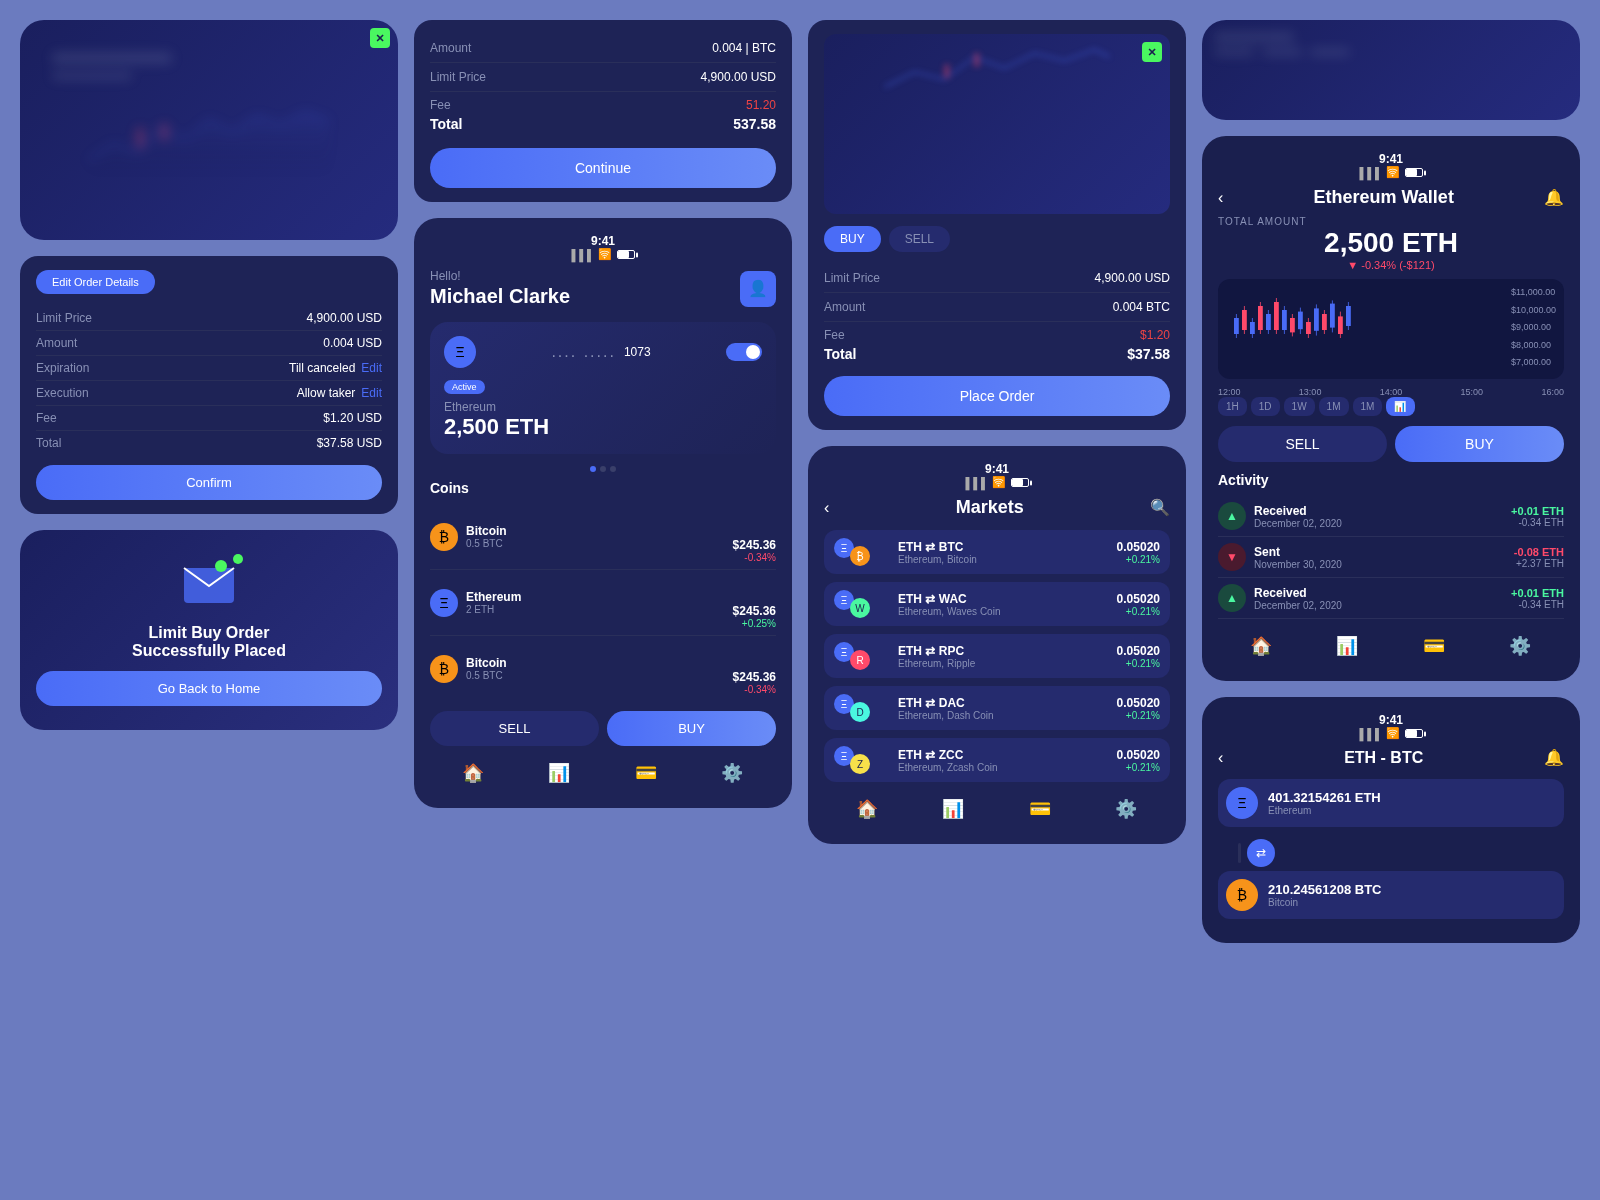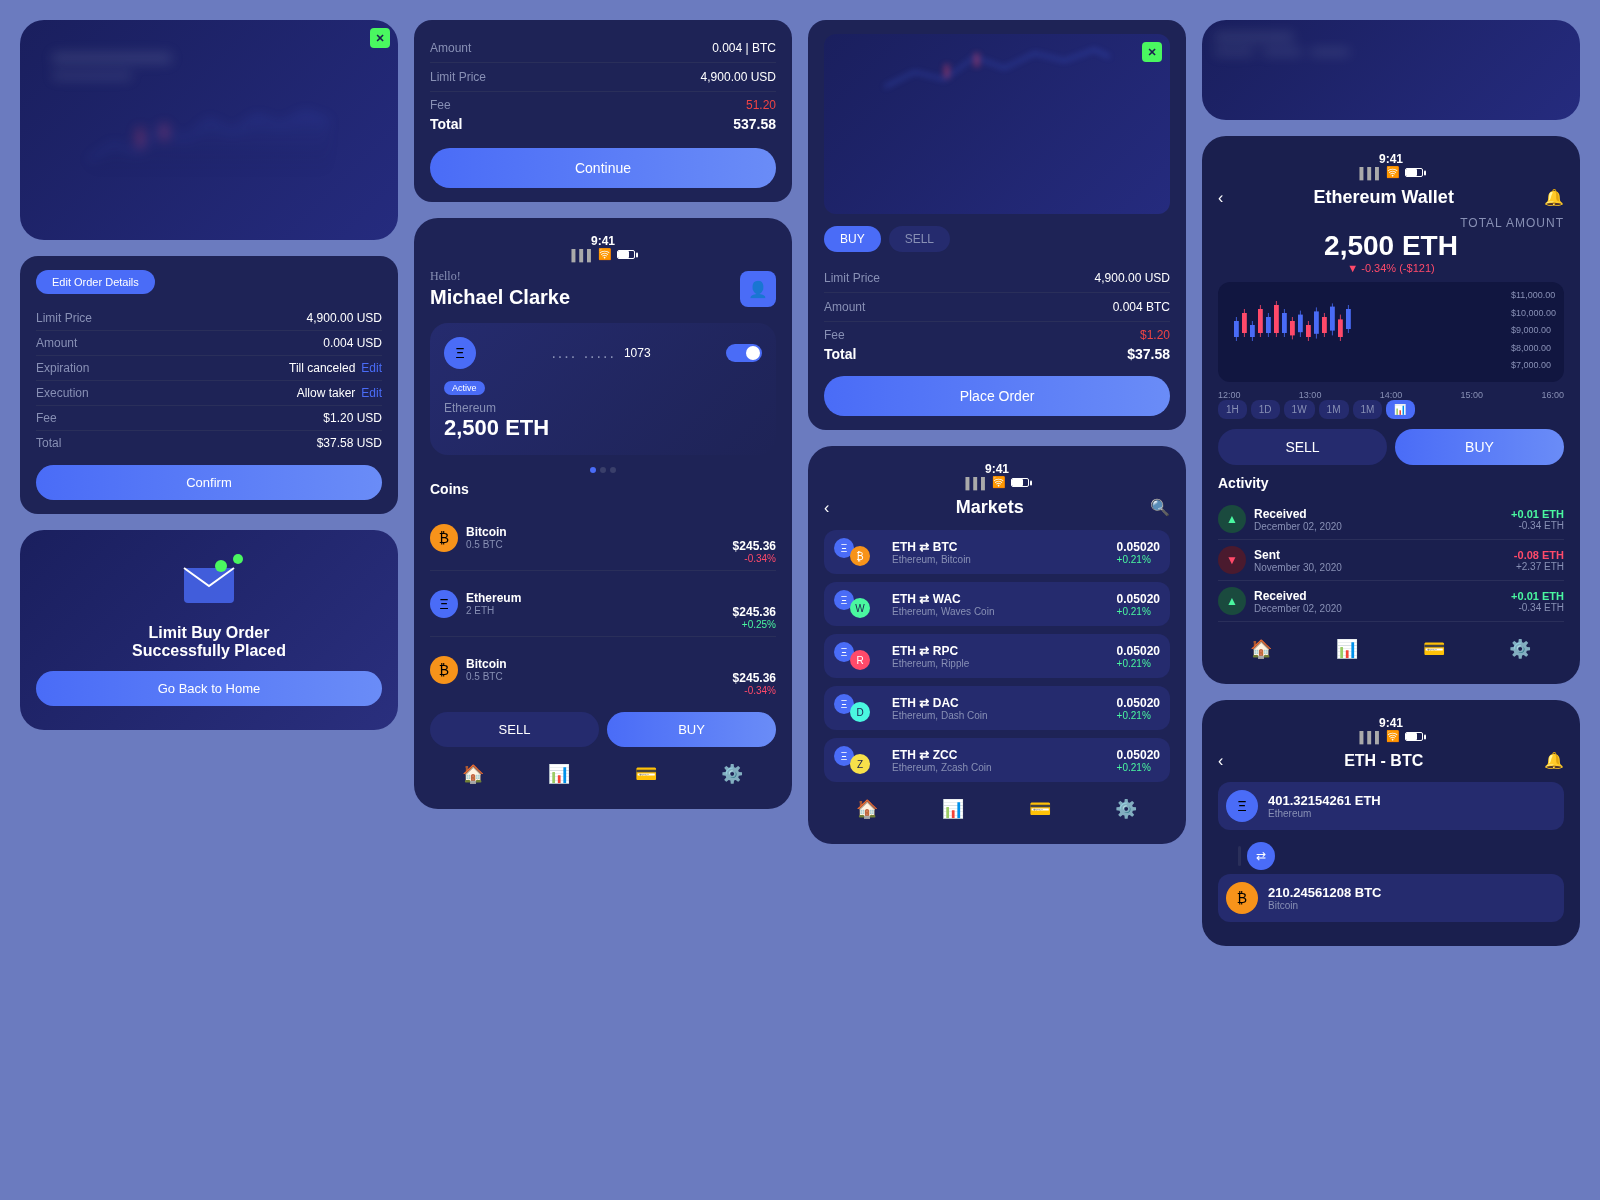--- a/index.html
+++ b/index.html
@@ -131,21 +131,21 @@
       border: none;
       border-radius: 20px;
       padding: 12px;
       font-size: 14px;
       cursor: pointer;
       margin-top: 10px;
     }
 
     
     .wallet-card { background: #1e2356; border-radius: 24px; padding: 16px; }
-    .hello-text { font-size: 12px; color: #8890b5; margin-bottom: 2px; font-family: Liberation Serif, serif; }
+    .hello-text { font-size: 12px; color: #8890b5; margin-bottom: 2px; }
     .user-name { font-size: 20px; font-weight: 700; color: #fff; }
     .user-header { display: flex; justify-content: space-between; align-items: center; margin-bottom: 14px; }
     .avatar { width: 36px; height: 36px; border-radius: 8px; background: #4a6cf7; display: flex; align-items: center; justify-content: center; font-size: 16px; }
     .eth-card {
       background: linear-gradient(135deg, #252b6e, #1e2356);
       border-radius: 18px;
       padding: 14px;
       margin-bottom: 12px;
     }
     .eth-card-header { display: flex; justify-content: space-between; align-items: center; margin-bottom: 8px; }
@@ -211,45 +211,45 @@
       align-items: center;
       justify-content: space-between;
       padding: 8px 10px;
       background: #252b6e;
       border-radius: 12px;
       margin-bottom: 8px;
     }
     .market-pair-icon { position: relative; width: 36px; height: 28px; }
     .market-icon-1 { width: 20px; height: 20px; border-radius: 50%; position: absolute; left: 0; top: 0; }
     .market-icon-2 { width: 20px; height: 20px; border-radius: 50%; position: absolute; right: 0; bottom: 0; }
-    .market-info { flex: 1; margin-left: 22px; }
+    .market-info { flex: 1; margin-left: 28px; }
     .market-pair { font-size: 12px; font-weight: 600; color: #fff; display: flex; align-items: center; gap: 4px; }
     .market-sub { font-size: 10px; color: #8890b5; }
-    .market-price { }
+    .market-price { text-align: right; }
     .market-price-val { font-size: 12px; font-weight: 600; color: #fff; }
     .market-change { font-size: 10px; color: #4af7a0; }
     .place-order-btn {
       width: 100%;
       background: linear-gradient(90deg, #4a6cf7, #6a8cf7);
       color: #fff; border: none; border-radius: 20px;
       padding: 12px; font-size: 14px; cursor: pointer; margin-top: 8px;
     }
     .buy-sell-tabs { display: flex; gap: 8px; margin-bottom: 12px; }
     .tab-btn {
       padding: 6px 16px; border-radius: 20px; border: none;
       font-size: 12px; cursor: pointer;
     }
     .tab-btn.active-tab { background: #4a6cf7; color: #fff; }
     .tab-btn.inactive-tab { background: #252b6e; color: #8890b5; }
 
     
     .eth-wallet-card { background: #1a1f4e; border-radius: 24px; padding: 16px; }
     .eth-wallet-header { display: flex; justify-content: space-between; align-items: center; margin-bottom: 8px; }
     .eth-wallet-title { font-size: 18px; font-weight: 700; color: #fff; }
-    .total-amount-label { font-size: 12px; color: #8890b5; text-align: right; text-transform: uppercase; letter-spacing: 1px; }
+    .total-amount-label { font-size: 10px; color: #8890b5; text-align: left; text-transform: uppercase; letter-spacing: 1px; }
     .total-eth { font-size: 28px; font-weight: 700; color: #fff; text-align: center; }
     .eth-change { font-size: 11px; color: #ff4a6a; text-align: center; margin-bottom: 8px; }
     .chart-area {
       background: #111640;
       border-radius: 12px;
       padding: 8px;
       margin-bottom: 8px;
       height: 100px;
       position: relative;
       overflow: hidden;

